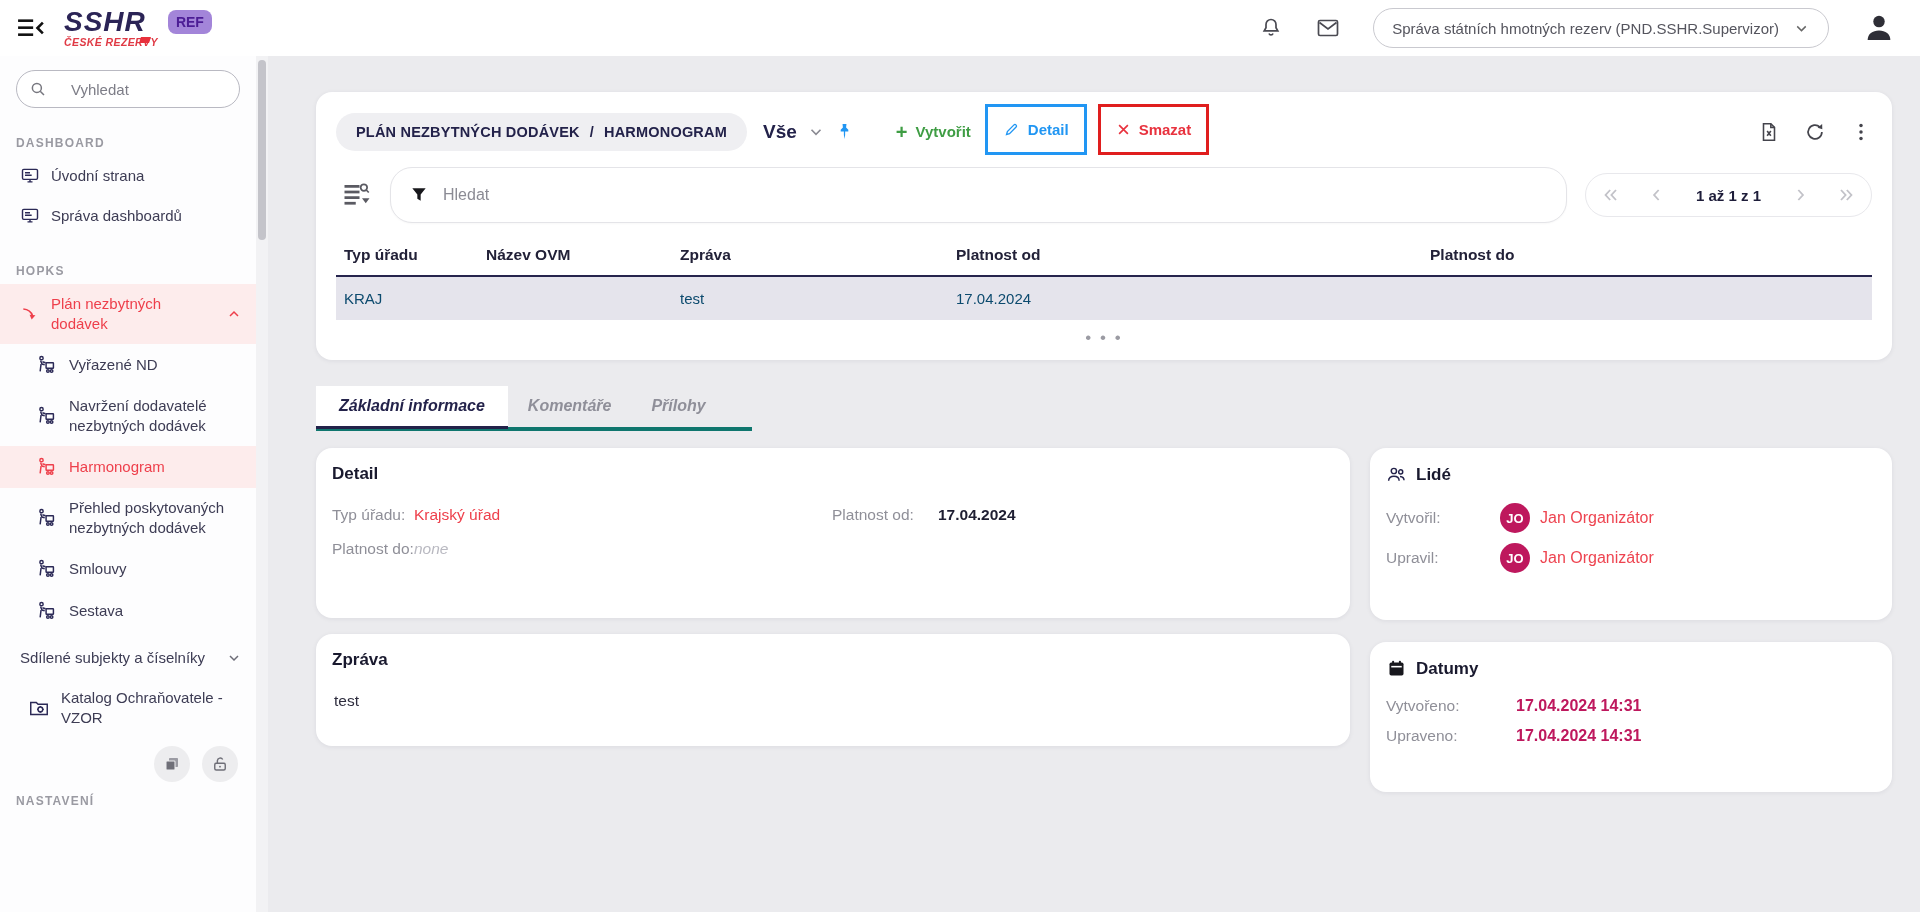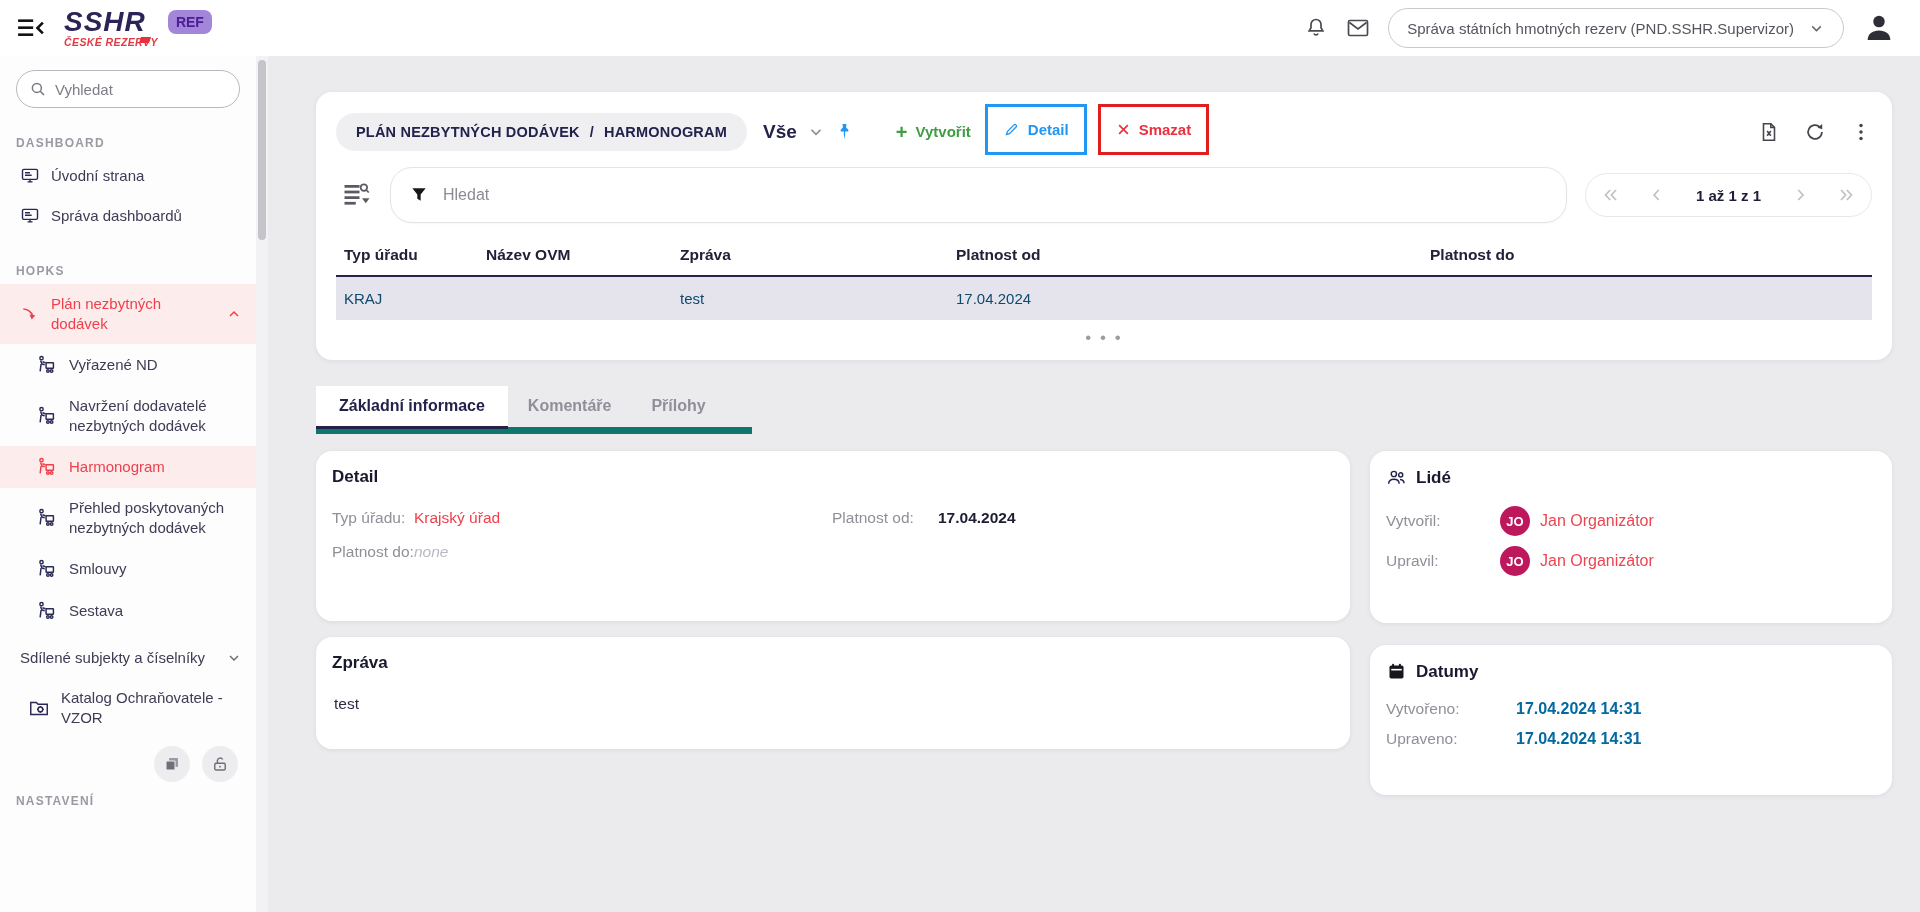--- a/index.html
+++ b/index.html
@@ -9,30 +9,30 @@
 
   
   .topbar { position:relative; height:56px; background:#fff; display:flex; align-items:center; padding:0 24px 0 16px; z-index:5; }
   .burger { width:30px; height:30px; display:flex; align-items:center; justify-content:center; cursor:pointer; }
   .logo-wrap { display:flex; align-items:flex-start; margin-left:18px; gap:10px; }
   .logo-block { display:flex; flex-direction:column; line-height:1; }
   .logo-sshr { font-style:italic; font-weight:900; font-size:28px; letter-spacing:1px; color:#2b2456; position:relative; }
   .logo-sshr .dash { position:absolute; top:1px; right:8px; width:10px; height:6px; background:#e8303c; transform:skewX(-18deg); }
   .logo-sub { font-style:italic; font-weight:800; font-size:10.5px; color:#e03a45; letter-spacing:.4px; margin-top:1px; }
   .badge-ref { background:#a385d9; color:#4c1d95; font-size:14px; font-weight:700; padding:4px 8px; border-radius:8px; margin-top:2px; }
-  .topbar-right { margin-left:auto; display:flex; align-items:center; gap:18px; }
+  .topbar-right { margin-left:auto; display:flex; align-items:center; gap:33px; }
   .role-pill { display:flex; align-items:center; gap:14px; border:1px solid #c9c9cf; border-radius:22px; height:40px; padding:0 18px; color:#55555e; font-size:15px; cursor:pointer; background:#fff; }
   .avatar { width:34px; height:34px; display:flex; align-items:center; justify-content:center; cursor:pointer; }
 
   
   .shell { display:flex; height:856px; }
 
   
   .sidebar { width:256px; background:#fdfdfe; height:100%; overflow:hidden; position:relative; flex:none; }
-  .side-search { margin:14px 16px 0; height:38px; border:1.5px solid #b9b9c2; border-radius:19px; display:flex; align-items:center; padding:0 12px; gap:8px; background:#fff; }
+  .side-search { margin:14px 16px 0; height:38px; border:1.5px solid #b9b9c2; border-radius:19px; display:flex; align-items:center; padding:0 12px; gap:24px; background:#fff; }
   .side-search input { border:none; outline:none; font-size:15px; color:#55555e; width:150px; font-family:inherit; background:transparent; }
   .side-search input::placeholder { color:#7d7d87; }
   .sec-label { font-size:12px; font-weight:700; letter-spacing:1.2px; color:#9a9aa2; margin:28px 16px 6px; }
   .nav-item { display:flex; align-items:center; gap:11px; padding:10px 14px 10px 20px; font-size:15px; color:#3d3c54; line-height:20px; cursor:pointer; }
   .nav-item .lbl { flex:1; }
   .nav-sub { padding-left:36px; }
   .nav-active { background:#fdecec; color:#ee3f4b; }
   .nav-active .lbl { color:#ee3f4b; }
   .icon20 { width:20px; height:20px; flex:none; }
   .icon22 { width:22px; height:22px; flex:none; }
@@ -73,21 +73,21 @@
 
   .grid-table { margin-top:14px; }
   .t-row { display:grid; grid-template-columns:142px 194px 276px 474px 1fr; align-items:center; }
   .t-head { border-bottom:2.5px solid #26244d; }
   .t-head .t-cell { font-size:15.5px; font-weight:700; color:#222138; padding:9px 8px 11px; }
   .t-data { background:#e5e4ec; cursor:pointer; }
   .t-data .t-cell { font-size:15px; color:#0c4a6e; padding:13px 8px; }
   .dots-row { text-align:center; color:#9b9ba3; font-size:17px; letter-spacing:2px; padding:8px 0 2px; cursor:pointer; user-select:none; }
 
   
-  .tabs { display:flex; margin-top:26px; width:436px; border-bottom:7px solid #0f766e; }
+  .tabs { display:flex; margin-top:26px; width:436px; border-bottom:4px solid #0f766e;font-style:italic; }
   .tab { padding:11px 20px; font-size:16px; font-weight:600; color:#8f8f99; cursor:pointer; }
   .tab-active { background:#fff; color:#23224a; font-weight:700; border-bottom:3px solid #23224a; margin-bottom:-2px; padding:11px 23px; }
 
   
   .cards { display:flex; gap:20px; margin-top:17px; align-items:flex-start; }
   .col-left { width:1034px; flex:none; }
   .col-right { flex:1; }
   .card { background:#fff; border-radius:16px; box-shadow:0 1px 5px rgba(30,30,60,.07); padding:16px 16px 20px; }
   .card-title { font-size:17px; font-weight:800; color:#19192e; display:flex; align-items:center; gap:9px; }
   .card-title .cicon { width:21px; height:21px; color:#23224a; }
@@ -103,21 +103,21 @@
 
   .people-rows { margin-top:18px; display:flex; flex-direction:column; gap:10px; }
   .p-row { display:grid; grid-template-columns:114px 1fr; align-items:center; }
   .p-val { display:flex; align-items:center; gap:10px; }
   .av-jo { width:30px; height:30px; border-radius:50%; background:#be185d; color:#fff; font-size:13px; font-weight:700; display:flex; align-items:center; justify-content:center; }
   .p-name { font-size:16px; color:#ee4450; cursor:pointer; }
 
   .datumy-card { margin-top:22px; }
   .d-rows { margin-top:18px; display:flex; flex-direction:column; gap:12px; }
   .d-row { display:grid; grid-template-columns:130px 1fr; align-items:center; }
-  .d-val { font-size:16px; font-weight:600; color:#0369a1; }
+  .d-val { font-size:16px; font-weight:600; color:#be185d; }
 
   .lide-card { min-height:172px; }
   svg { display:block; }
   .hide-defs { position:absolute; width:0; height:0; overflow:hidden; }
 </style>
 </head>
 <body>
 
 <svg class="hide-defs" xmlns="http://www.w3.org/2000/svg">
   <defs>

